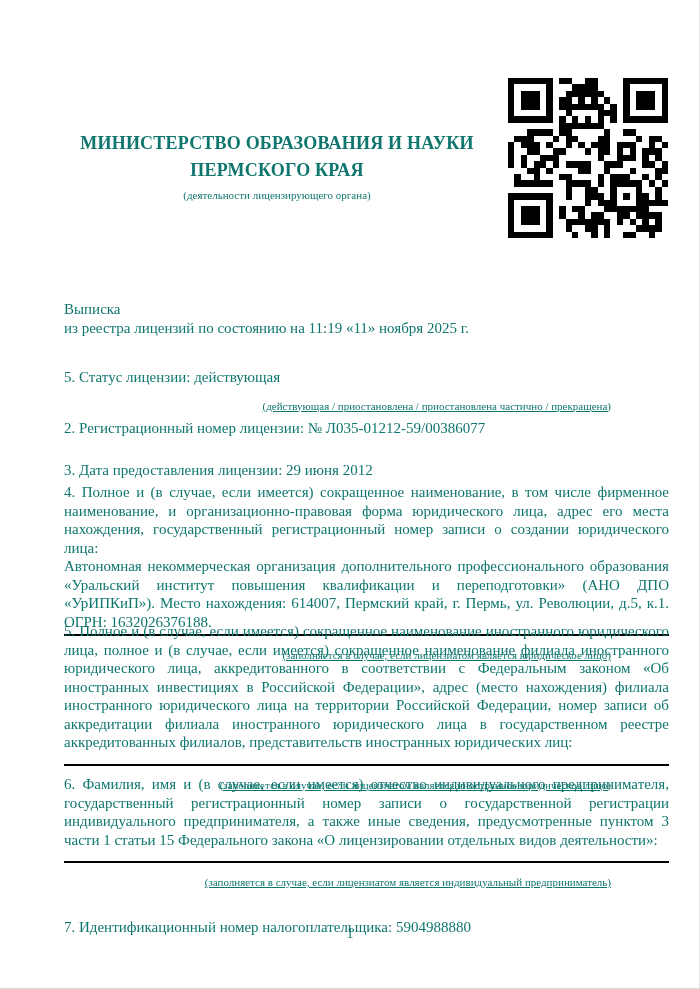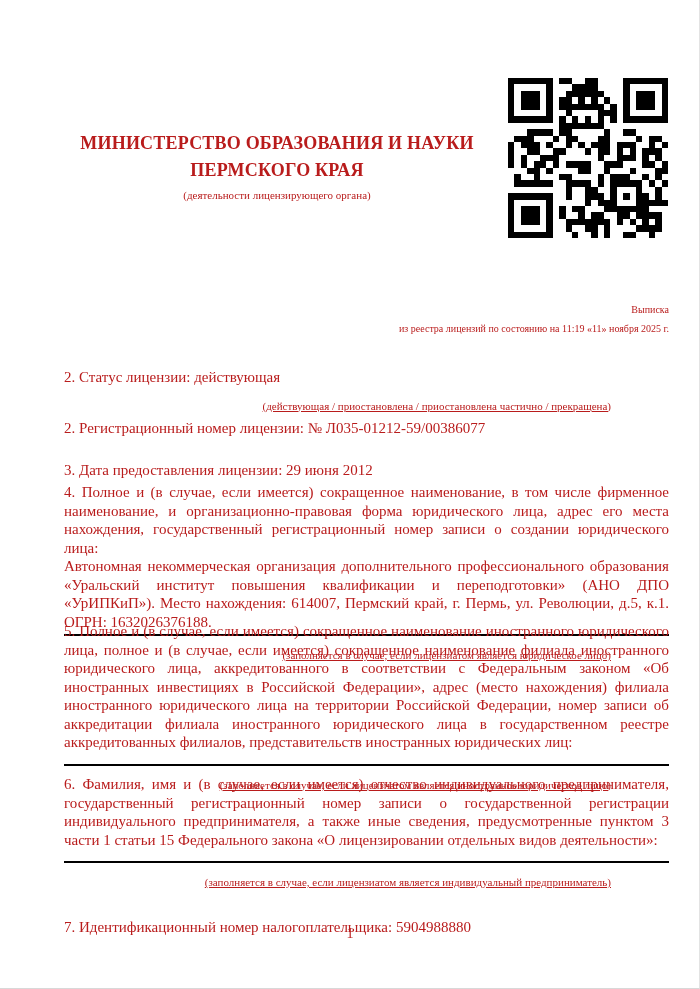--- a/index.html
+++ b/index.html
@@ -1,27 +1,27 @@
 <!DOCTYPE html>
 <html lang="ru"><head>
 <meta charset="utf-8">
 <style>
   html,body { margin:0; padding:0; background:#fff; }
   .page {
     position:relative; width:700px; height:989px; background:#ffffff;
-    font-family:"Liberation Serif","DejaVu Serif",serif; color:#b91c1c;
+    font-family:"Liberation Serif","DejaVu Serif",serif; color:#0f766e;
     overflow:hidden; box-sizing:border-box;
     border-right:1px solid #e3e3e3; border-bottom:1px solid #d8d8d8;
   }
   .header-text { position:absolute; left:64px; top:130px; width:426px; text-align:center; }
   .ministry { font-weight:bold; font-size:18px; line-height:27px; letter-spacing:0.2px; }
   .org-caption { font-size:11px; line-height:13px; margin-top:5px; }
   .qr { position:absolute; left:508px; top:78px; width:160px; height:160px; }
   .qr svg { display:block; }
-  .doc-title { position:absolute; left:64px; top:300px; width:605px; text-align:right; font-size:10px; line-height:19px; }
+  .doc-title { position:absolute; left:64px; top:300px; width:605px; text-align:left; font-size:15px; line-height:19px; }
   .item { position:absolute; left:64px; width:605px; font-size:15px; line-height:18.5px; }
   #item1 { top:368px; } #item2 { top:419px; } #item3 { top:451px;margin-top:10px; }
   #item4 { top:483px; } #item5 { top:622px; } #item6 { top:775px; } #item7 { top:894px;margin-top:24px; }
   .just { text-align:justify; }
   .item-value.empty { height:9px; }
   .rule { border-top:2px solid #000; margin-top:3px; }
   .item-caption { font-size:11px; line-height:13px; text-align:right; margin-right:58px; margin-top:13px;text-decoration:underline; }
   .page-number { position:absolute; left:0; top:926px; width:700px; text-align:center; font-size:14px; }
 </style>
 </head>
@@ -362,21 +362,21 @@
         <rect x="22" y="24" width="1" height="1" fill="#000"></rect>
       </svg>
   </div>
 
   <div class="doc-title">
     <div>Выписка</div>
     <div>из реестра лицензий по состоянию на 11:19 «11» ноября 2025 г.</div>
   </div>
 
   <div class="item" id="item1">
-    <div class="item-text">2. Статус лицензии: действующая</div>
+    <div class="item-text">5. Статус лицензии: действующая</div>
     <div class="item-caption">(действующая / приостановлена / приостановлена частично / прекращена)</div>
   </div>
 
   <div class="item" id="item2">
     <div class="item-text">2. Регистрационный номер лицензии: № Л035-01212-59/00386077</div>
   </div>
 
   <div class="item" id="item3">
     <div class="item-text">3. Дата предоставления лицензии: 29 июня 2012</div>
   </div>

